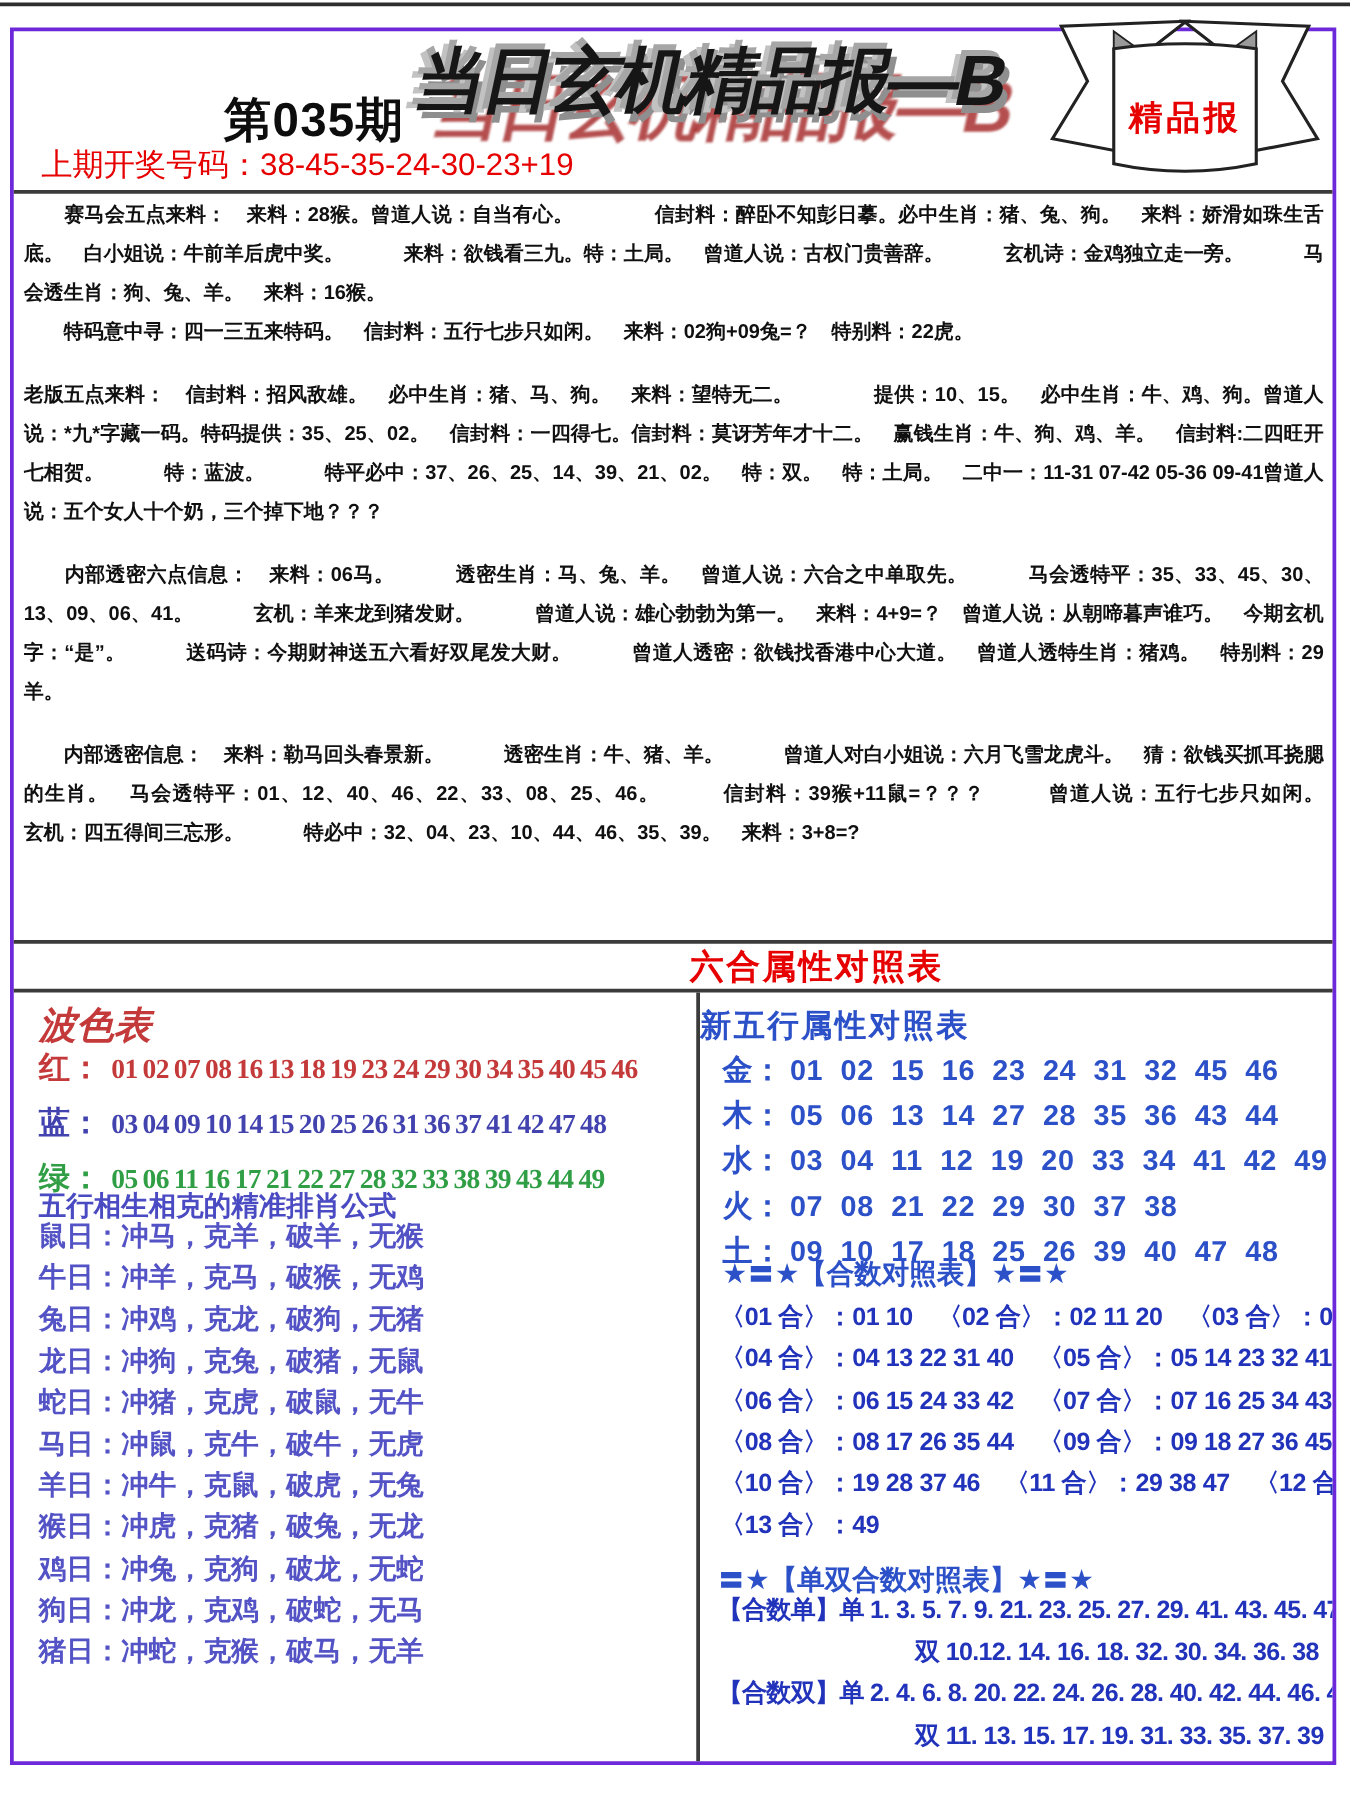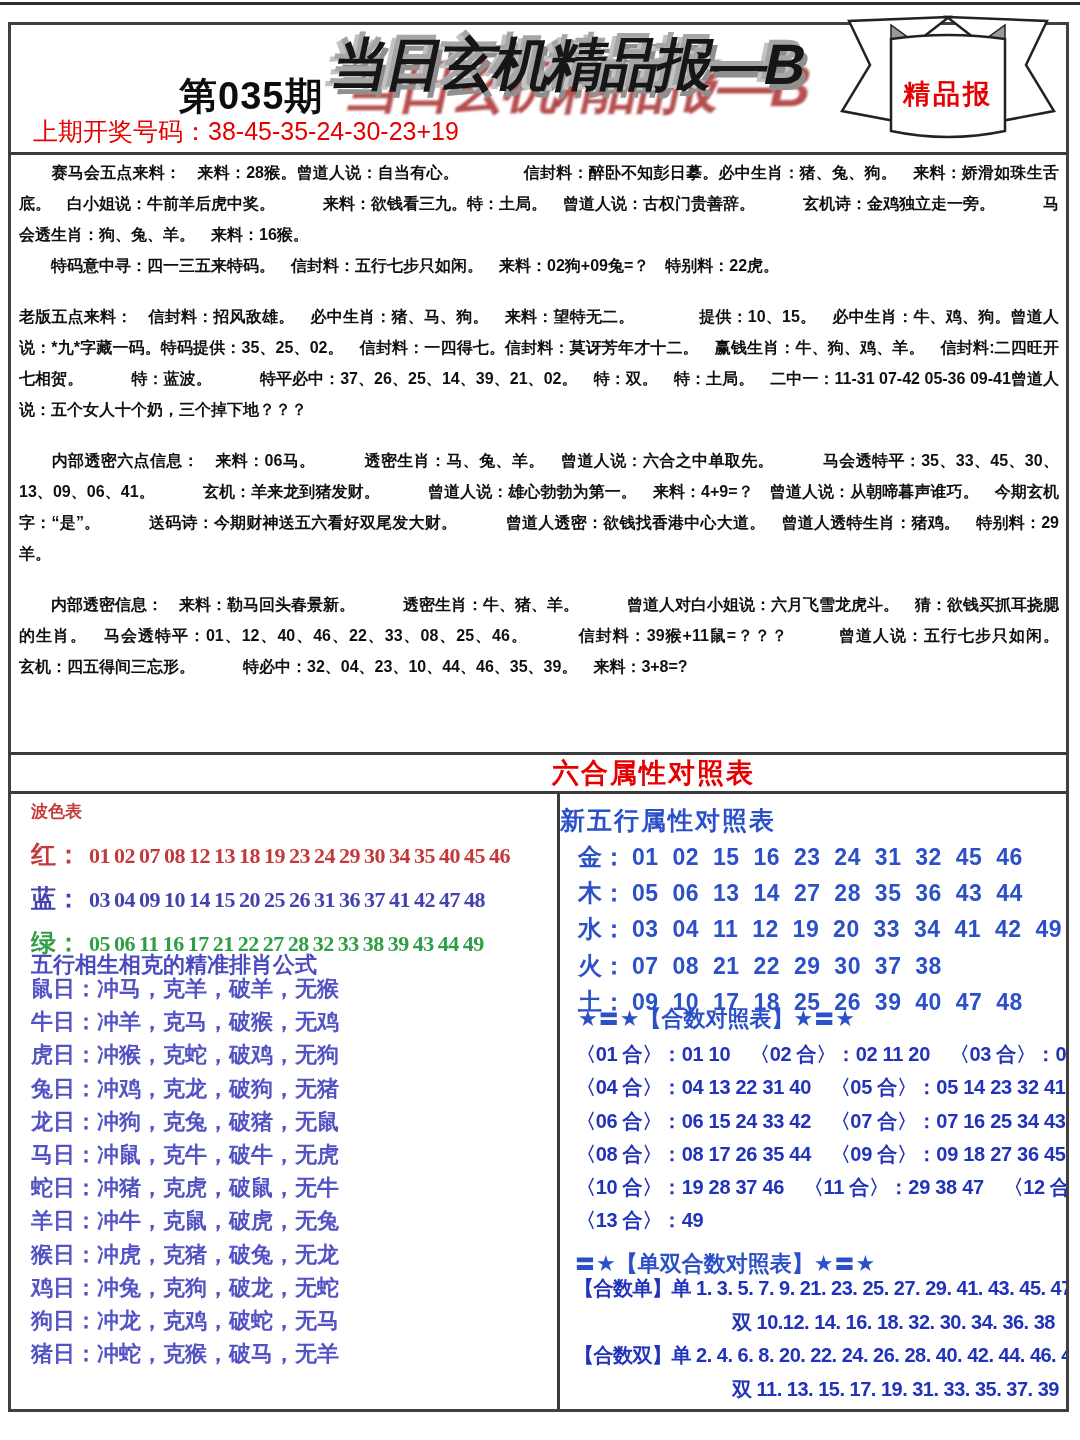--- a/index.html
+++ b/index.html
@@ -4,21 +4,21 @@
 <style>
   html,body{margin:0;padding:0;}
   body{
     width:1080px;height:1440px;position:relative;background:#ffffff;
     font-family:"Liberation Sans","DejaVu Sans",sans-serif;
     -webkit-font-smoothing:antialiased;overflow:hidden;
   }
   .topline{position:absolute;left:0;top:2px;width:1080px;height:3px;background:#2e2e2e;}
   .page{
     position:absolute;left:8px;top:22px;width:1055px;height:1384px;
-    border:3px solid #404040;background:#fff;
+    border:3px solid #6d28d9;background:#fff;
   }
   
   .issue{position:absolute;left:168px;top:46px;font-size:38px;font-weight:bold;color:#0d0d0d;letter-spacing:1px;white-space:nowrap;}
   .masthead-wrap{position:absolute;left:322px;top:-6px;width:545px;height:118px;}
   .masthead-ghost{
     position:absolute;left:14px;top:30px;width:100%;font-size:56px;font-weight:bold;white-space:nowrap;
     color:rgba(168,48,48,0.85);transform:skewX(-12deg) scaleY(1.04);letter-spacing:-3px;filter:blur(1px);
   }
   .masthead-main{
     position:absolute;left:0;top:8px;width:100%;font-size:57px;font-weight:bold;white-space:nowrap;
@@ -44,21 +44,21 @@
     border-top:3px solid #3b3b3b;border-bottom:3px solid #3b3b3b;
   }
   .band-title{
     display:block;text-align:center;transform:translateX(115px);
     color:var(--red);font-size:27px;font-weight:bold;line-height:36px;letter-spacing:2px;
   }
   
   .cols{position:absolute;left:0;top:769px;width:100%;height:615px;}
   .left-col{position:absolute;left:0;top:0;width:546px;height:615px;overflow:hidden;}
   .right-col{position:absolute;left:546px;top:0;width:506px;height:615px;border-left:3px solid #3b3b3b;overflow:hidden;}
-  .bose-title{position:absolute;left:20px;top:6px;font-size:17px;font-weight:bold;color:var(--bose_red);}
+  .bose-title{position:absolute;left:20px;top:6px;font-size:30px;font-weight:bold;color:var(--bose_red);font-style:italic;}
   .bose-list{position:absolute;left:20px;top:40px;width:510px;line-height:40px;white-space:nowrap;}
   .bose-list .lbl{font-size:25px;font-weight:bold;margin-right:8px;}
   .bose-list .nums{font-family:"Liberation Serif","DejaVu Serif",serif;font-size:22px;font-weight:bold;letter-spacing:-0.5px;word-spacing:-1px;}
   .formula-title{position:absolute;left:20px;top:156px;font-size:22px;font-weight:bold;color:var(--formula_blue);}
   .zodiac-list{position:absolute;left:20px;top:178px;width:510px;line-height:33.2px;font-size:22px;font-weight:bold;color:var(--zodiac_blue);}
   .wx-title{position:absolute;left:0;top:10px;width:100%;font-size:25px;font-weight:bold;color:var(--right_blue);letter-spacing:2px;}
   .wx-list{position:absolute;left:18px;top:46px;width:480px;line-height:33.2px;white-space:nowrap;color:var(--right_blue);}
   .wx-list .lbl{font-size:24px;font-weight:bold;margin-right:6px;}
   .wx-list .nums{font-size:23px;font-weight:bold;letter-spacing:0.5px;word-spacing:7px;}
   .hesu-title{position:absolute;left:18px;top:210px;font-size:22px;font-weight:bold;color:var(--right_blue);}
@@ -103,33 +103,32 @@
 
   <div class="band">
     <span class="band-title">六合属性对照表</span>
   </div>
 
   <div class="cols">
 
     <div class="left-col">
       <div class="bose-title">波色表</div>
       <div class="bose-list">
-          <div><span class="lbl" style="color: rgb(196, 58, 58);">红：</span><span class="nums" style="color: rgb(196, 58, 58);">01 02 07 08 12 13 18 19 23 24 29 30 34 35 40 45 46</span></div>
+          <div><span class="lbl" style="color: rgb(196, 58, 58);">红：</span><span class="nums" style="color: rgb(196, 58, 58);">01 02 07 08 16 13 18 19 23 24 29 30 34 35 40 45 46</span></div>
           <div><span class="lbl" style="color: rgb(67, 67, 176);">蓝：</span><span class="nums" style="color: rgb(67, 67, 176);">03 04 09 10 14 15 20 25 26 31 36 37 41 42 47 48</span></div>
           <div><span class="lbl" style="color: rgb(47, 158, 68);">绿：</span><span class="nums" style="color: rgb(47, 158, 68);">05 06 11 16 17 21 22 27 28 32 33 38 39 43 44 49</span></div>
         </div>
       <div class="formula-title">五行相生相克的精准排肖公式</div>
       <div class="zodiac-list">
           <div>鼠日：冲马，克羊，破羊，无猴</div>
           <div>牛日：冲羊，克马，破猴，无鸡</div>
-          <div>虎日：冲猴，克蛇，破鸡，无狗</div>
           <div>兔日：冲鸡，克龙，破狗，无猪</div>
           <div>龙日：冲狗，克兔，破猪，无鼠</div>
+          <div>蛇日：冲猪，克虎，破鼠，无牛</div>
           <div>马日：冲鼠，克牛，破牛，无虎</div>
-          <div>蛇日：冲猪，克虎，破鼠，无牛</div>
           <div>羊日：冲牛，克鼠，破虎，无兔</div>
           <div>猴日：冲虎，克猪，破兔，无龙</div>
           <div>鸡日：冲兔，克狗，破龙，无蛇</div>
           <div>狗日：冲龙，克鸡，破蛇，无马</div>
           <div>猪日：冲蛇，克猴，破马，无羊</div>
         </div>
     </div>
 
     <div class="right-col">
       <div class="wx-title">新五行属性对照表</div>

